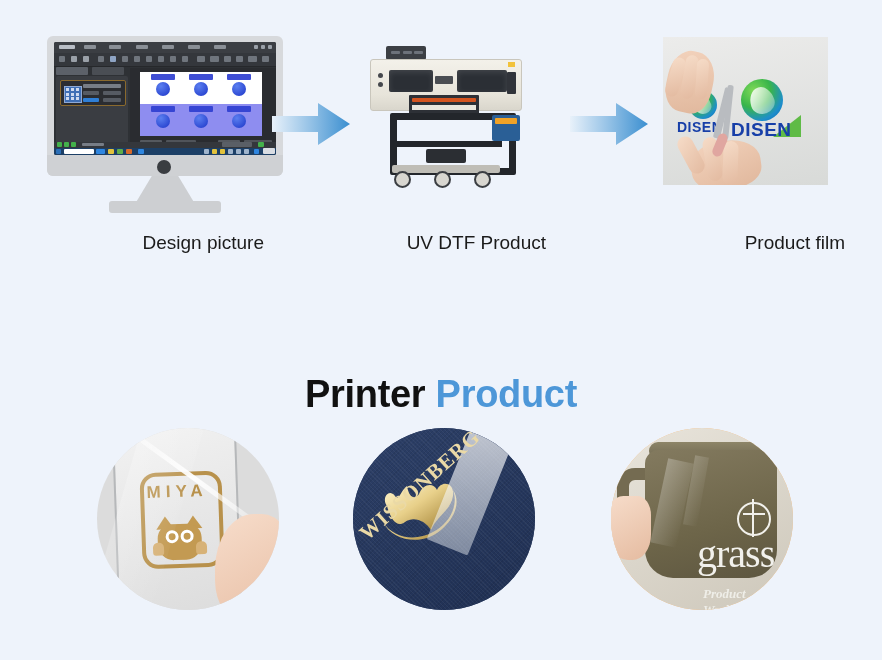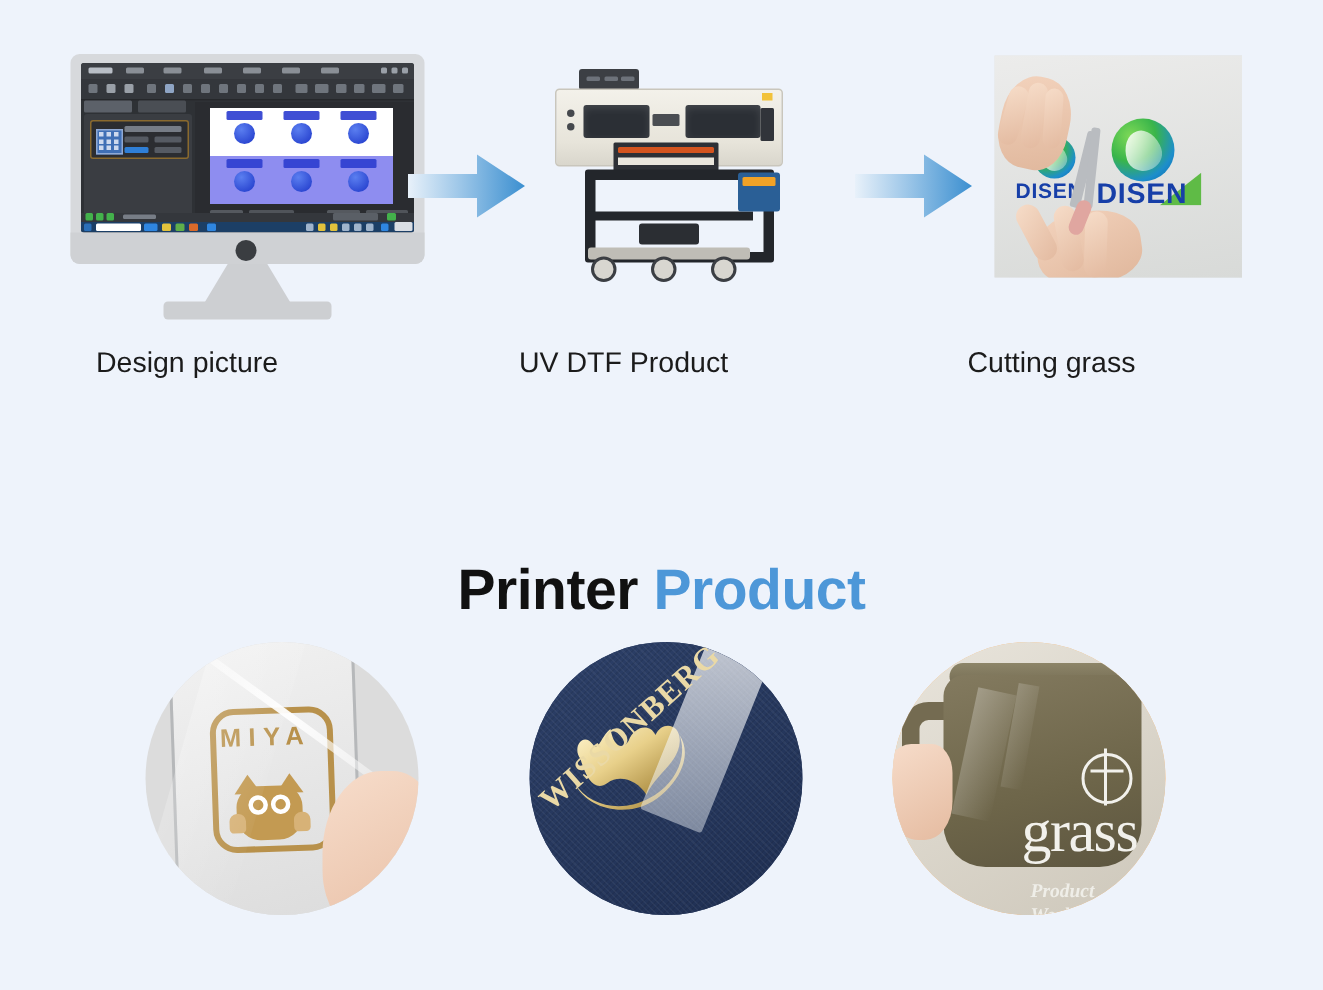--- a/index.html
+++ b/index.html
@@ -102,34 +102,34 @@
          background:linear-gradient(125deg,rgba(255,255,255,.95),rgba(255,255,255,.25));
          transform:rotate(-18deg);}
   .disen{position:absolute;font-weight:bold;color:#173fa8;letter-spacing:.5px;
          font-family:"Liberation Sans",sans-serif;}
   .greenwedge{position:absolute;background:#5fbb46;}
   .hand{position:absolute;background:linear-gradient(160deg,#f3d3bd,#e0b79c);border-radius:45% 45% 40% 40%;}
   .finger{position:absolute;background:linear-gradient(150deg,#f6dcc8,#e3baa0);border-radius:40px;}
   .scissor{position:absolute;background:#b9bcc0;border-radius:2px;}
 
   
-  .cap{position:absolute;font-size:19px;color:#1b1b1b;text-align:left;
+  .cap{position:absolute;font-size:19px;color:#1b1b1b;text-align:right;
        font-family:"Liberation Sans",sans-serif;}
 
   
   .headline{position:absolute;left:0;top:373px;width:882px;text-align:center;
             font-size:38px;font-weight:bold;letter-spacing:-.3px;}
   .headline .b{color:#111;}
   .headline .f{color:#4d97d8;}
 
   
   .prod{position:absolute;width:182px;height:182px;border-radius:50%;overflow:hidden;}
   .p1{left:97px;top:428px;background:#dcdcdc;}
   .p2{left:353px;top:428px;background:#26385e;}
-  .p3{left:595px;top:428px;background:#fdba74;}
+  .p3{left:611px;top:428px;background:#fdba74;}
 
   
   .phone{position:absolute;left:18px;top:-6px;width:120px;height:190px;
          background:linear-gradient(165deg,#f2f2f2,#dcdcdc);
          border:2px solid #b6b8ba;border-radius:10px;transform:rotate(-2deg);}
   .miya-frame{position:absolute;left:24px;top:48px;width:74px;height:88px;
          border:4px solid #b8914b;border-radius:16px;}
   .miya-txt{position:absolute;left:24px;top:58px;width:74px;text-align:center;
          color:#b8914b;font-size:17px;letter-spacing:5px;font-weight:bold;}
   .cat{position:absolute;left:36px;top:92px;width:52px;height:44px;}
@@ -409,21 +409,21 @@
       <div class="finger" style="left:42px;top:100px;width:15px;height:44px;transform:rotate(-10deg);"></div>
       <div class="finger" style="left:60px;top:104px;width:15px;height:44px;transform:rotate(2deg);"></div>
 
       <div class="scissor" style="left:56px;top:50px;width:7px;height:52px;transform:rotate(14deg);"></div>
       <div class="scissor" style="left:62px;top:48px;width:6px;height:54px;transform:rotate(6deg);"></div>
       <div class="scissor" style="left:52px;top:96px;width:10px;height:24px;background:#e0a6a0;border-radius:6px;transform:rotate(22deg);"></div>
     </div>
 
     <div class="cap" style="left:64px;top:232px;width:200px;">Design picture</div>
     <div class="cap" style="left:346px;top:232px;width:200px;">UV DTF Product</div>
-    <div class="cap" style="left:645px;top:232px;width:200px;">Cutting grass</div>
+    <div class="cap" style="left:645px;top:232px;width:200px;">Product film</div>
   </div>
 
   <div class="headline">
     <span class="b">Printer</span><span>&nbsp;</span><span class="f">Product</span>
   </div>
 
   <div class="prod p1">
     <div class="phone">
       <div class="miya-frame"></div>
       <div class="miya-txt">MIYA</div>

